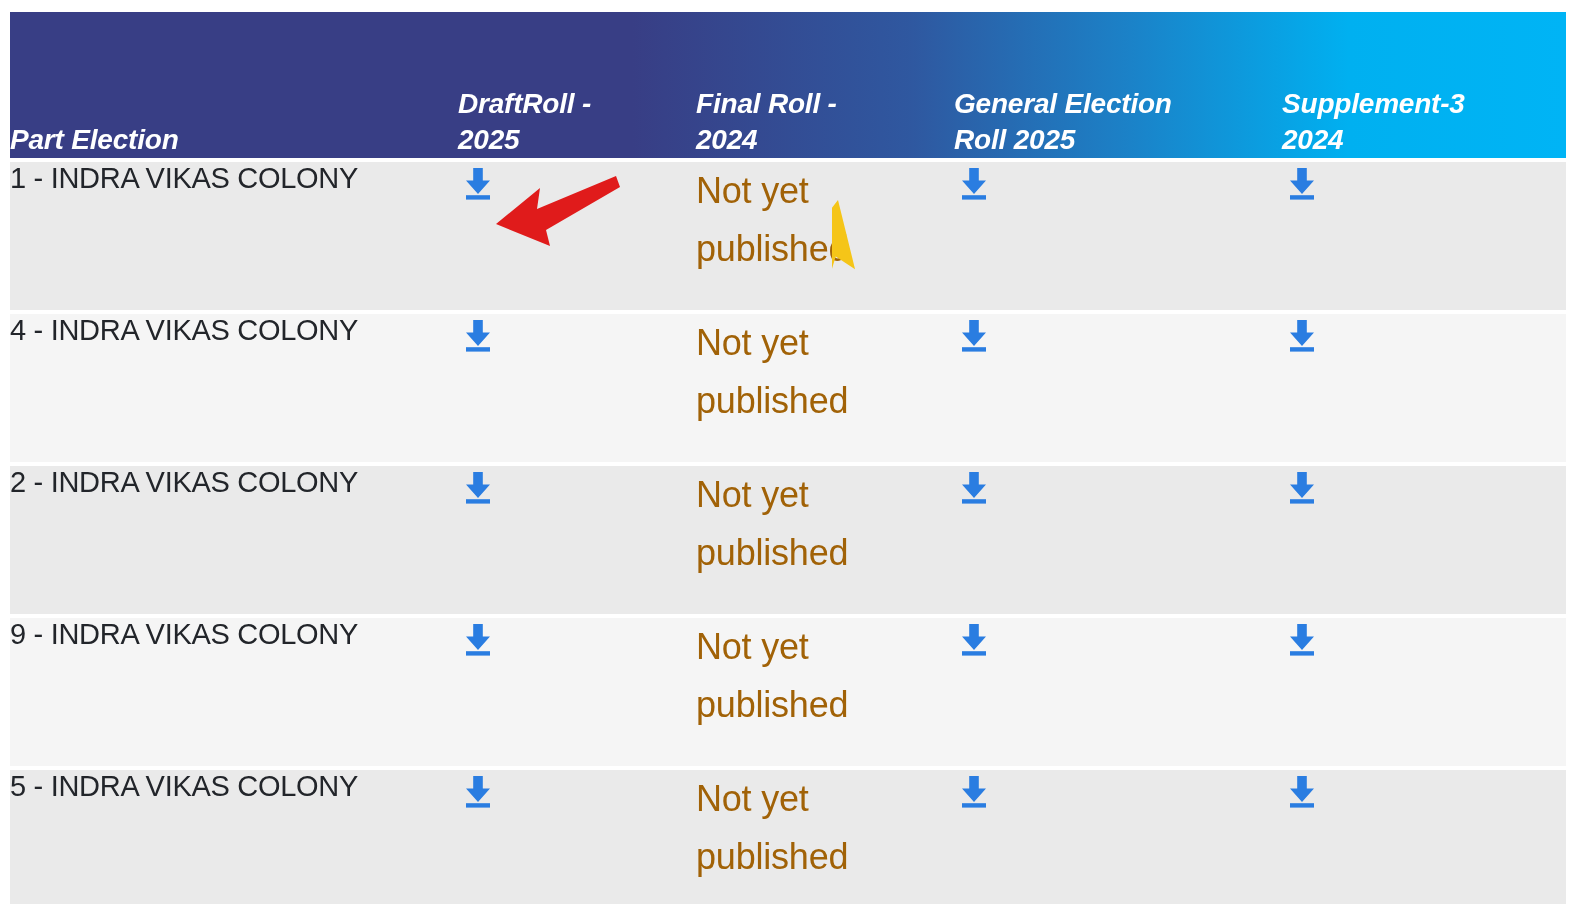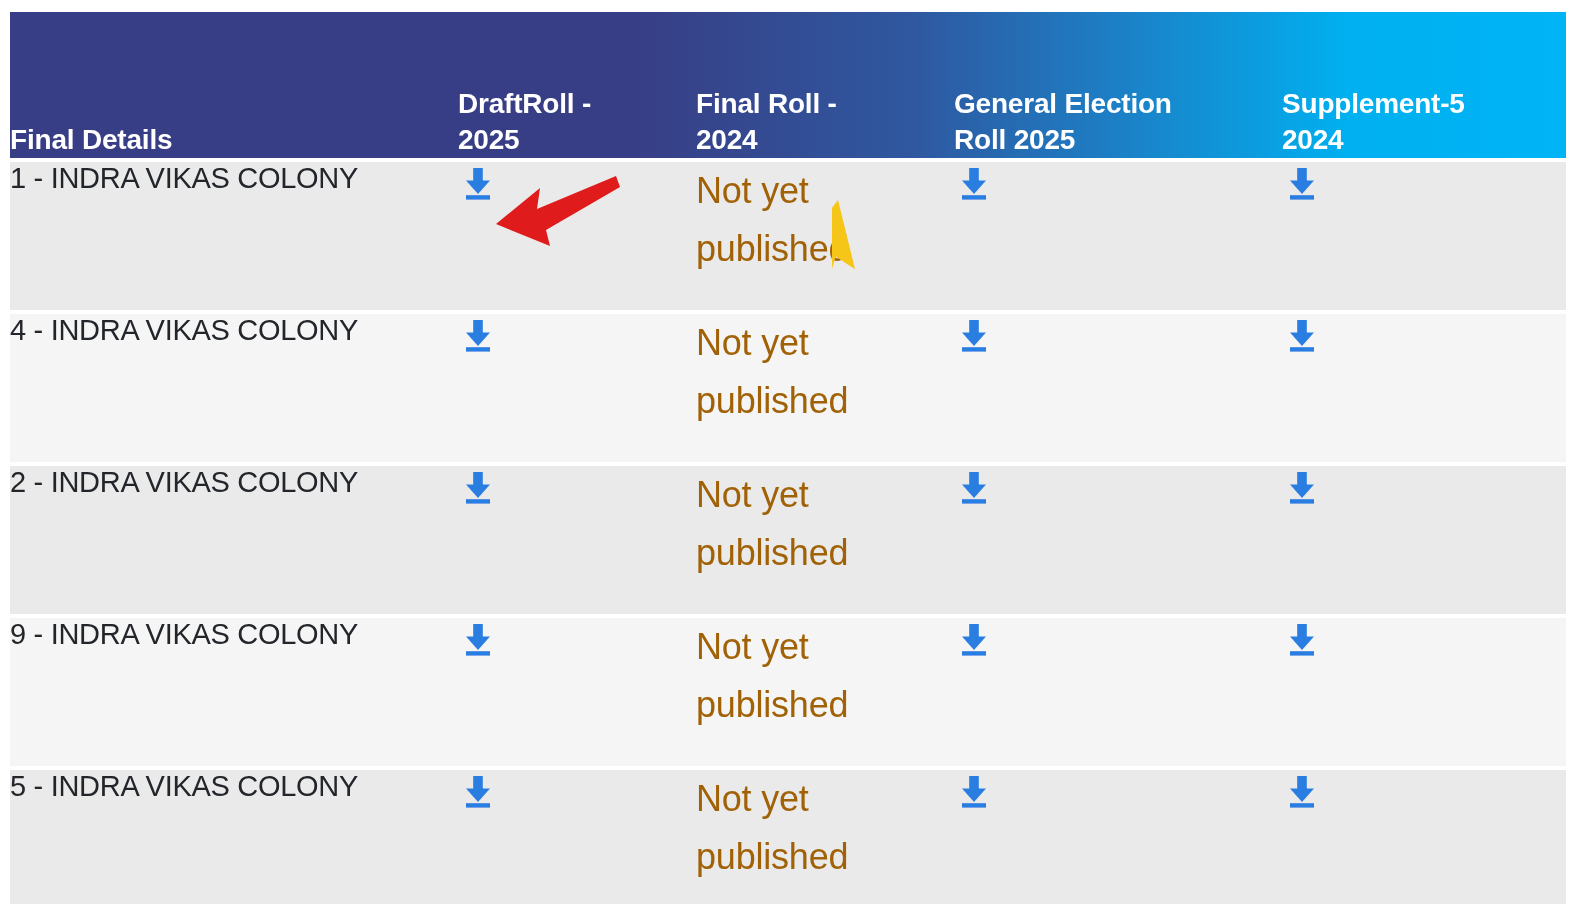--- a/index.html
+++ b/index.html
@@ -36,20 +36,21 @@
     border-collapse: separate;
     border-spacing: 0 4px;
     width: 1556px;
     table-layout: fixed;
   }
 
   
   thead tr.header-row th {
     padding: 0;
     margin: 16px;
+    font-style: italic;
   }
   .thead-bg {
     background: linear-gradient(90deg,
         #383e85 0%,
         #383e85 40%,
         #2f58a0 58%,
         #1b82c8 72%,
         #00b0f0 86%,
         #00b4f5 100%);
   }
@@ -137,36 +138,36 @@
 </head>
 <body>
 
 <div class="page">
 
   <div class="table-wrap">
     <table class="roll-table">
       <thead>
         <tr class="header-row thead-bg">
           <th class="hcell col-part">
-            <span class="htext">Final Details</span>
+            <span class="htext">Part Election</span>
           </th>
           <th class="hcell col-draft">
             <span class="htext">DraftRoll -</span>
             <span class="htext">2025</span>
           </th>
           <th class="hcell col-final">
             <span class="htext">Final Roll -</span>
             <span class="htext">2024</span>
           </th>
           <th class="hcell col-gen">
             <span class="htext">General Election</span>
             <span class="htext">Roll 2025</span>
           </th>
           <th class="hcell col-supp">
-            <span class="htext">Supplement-5</span>
+            <span class="htext">Supplement-3</span>
             <span class="htext">2024</span>
           </th>
         </tr>
       </thead>
       <tbody>
 
         <tr class="data-row odd">
           <td class="c-part">1 - INDRA VIKAS COLONY</td>
           <td class="c-cell">
             <span class="dl-icon">

